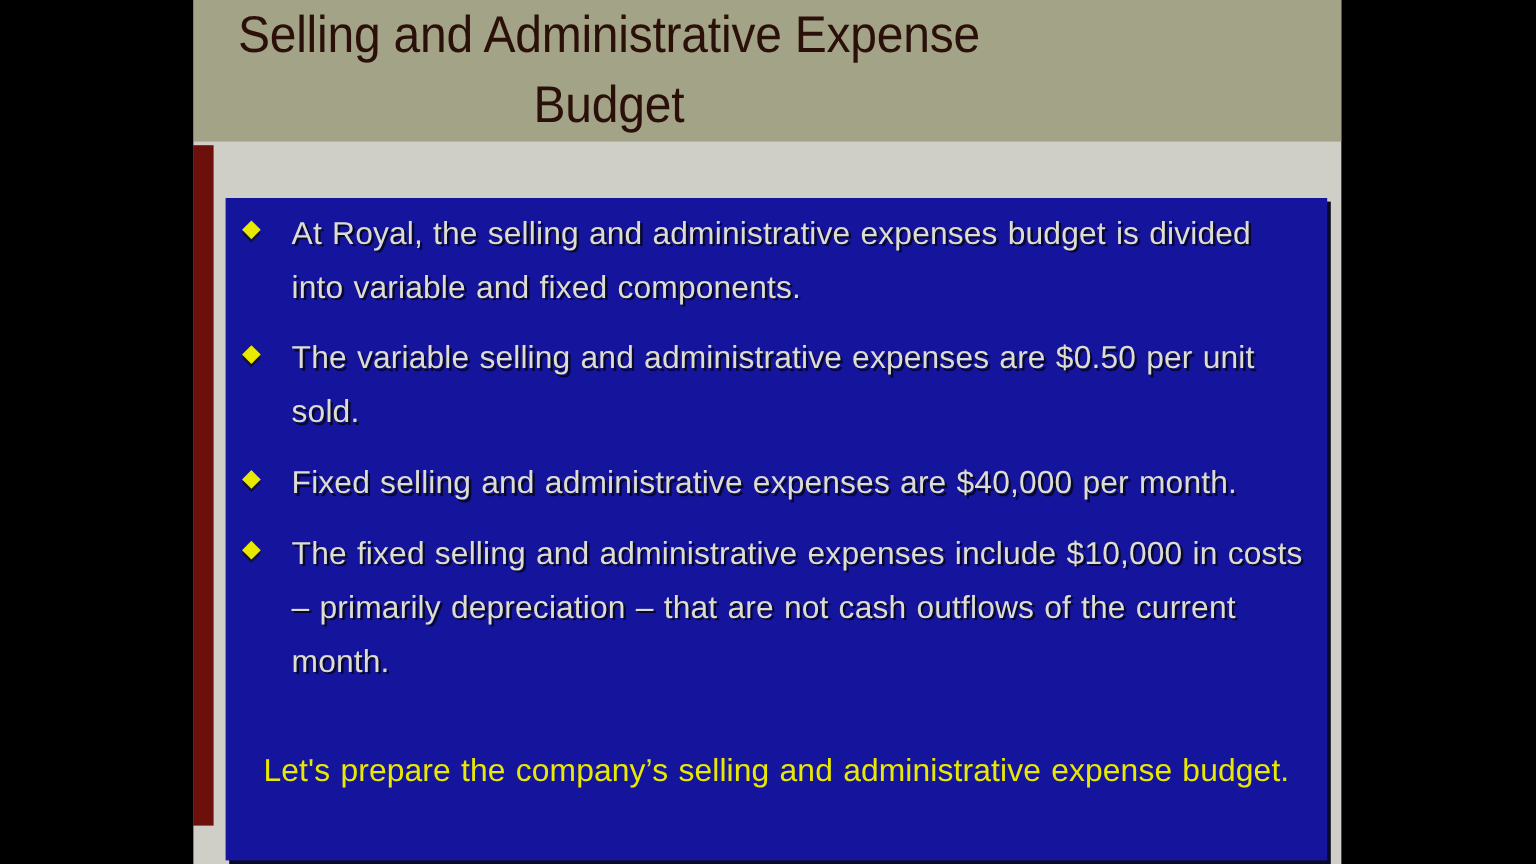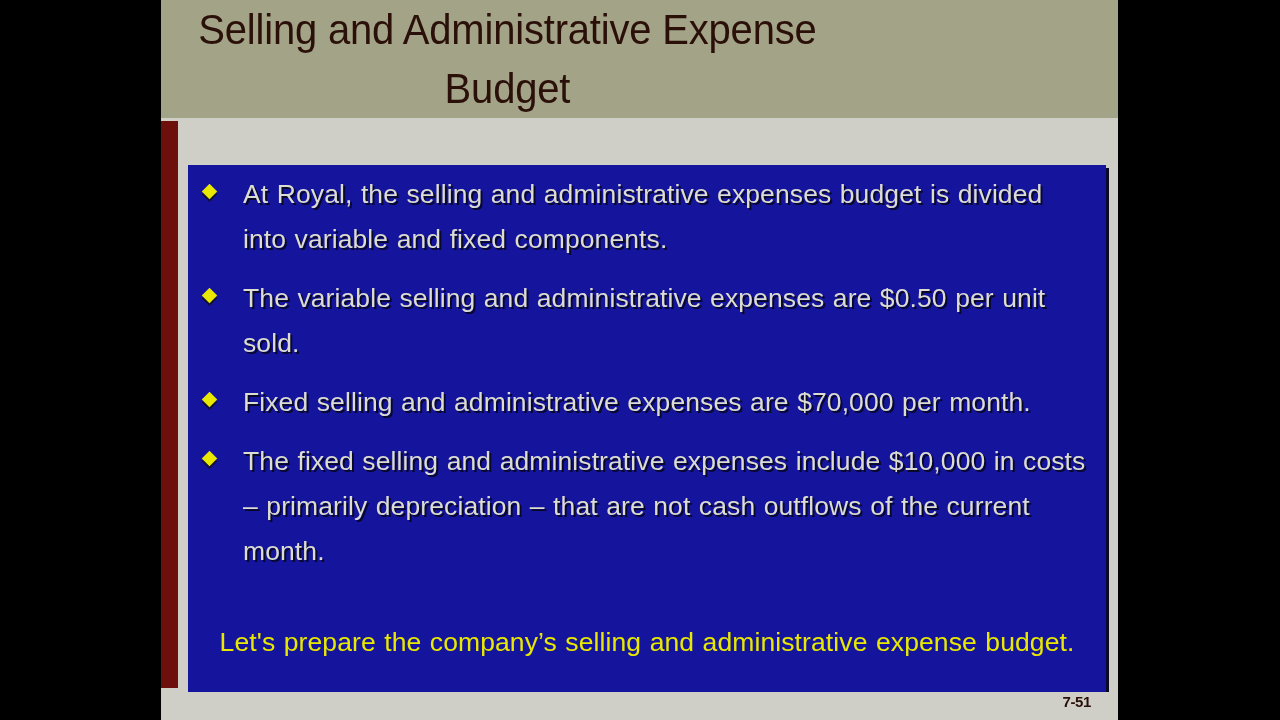--- a/index.html
+++ b/index.html
@@ -185,36 +185,33 @@
         <span class="bullet-text">At Royal, the selling and administrative expenses budget is divided into variable and fixed components.</span>
       </div>
 
       <div class="bullet-row">
         <span class="bullet-diamond"></span>
         <span class="bullet-text">The variable selling and administrative expenses are $0.50 per unit sold.</span>
       </div>
 
       <div class="bullet-row">
         <span class="bullet-diamond"></span>
-        <span class="bullet-text">Fixed selling and administrative expenses are $70,000 per month.</span>
+        <span class="bullet-text">Fixed selling and administrative expenses are $40,000 per month.</span>
       </div>
 
       <div class="bullet-row">
         <span class="bullet-diamond"></span>
         <span class="bullet-text">The fixed selling and administrative expenses include $10,000 in costs – primarily depreciation – that are not cash outflows of the current month.</span>
       </div>
 
     </div>
 
     <div class="closing-block">
       <span class="closing-text">Let's prepare the company’s selling and administrative expense budget.</span>
     </div>
 
   </div>
 
-  <div class="footer-area">
-    <span class="page-number">7-51</span>
-  </div>
 
   <div class="letterbox left"></div>
   <div class="letterbox right"></div>
 
 </div>
 
 </body></html>

